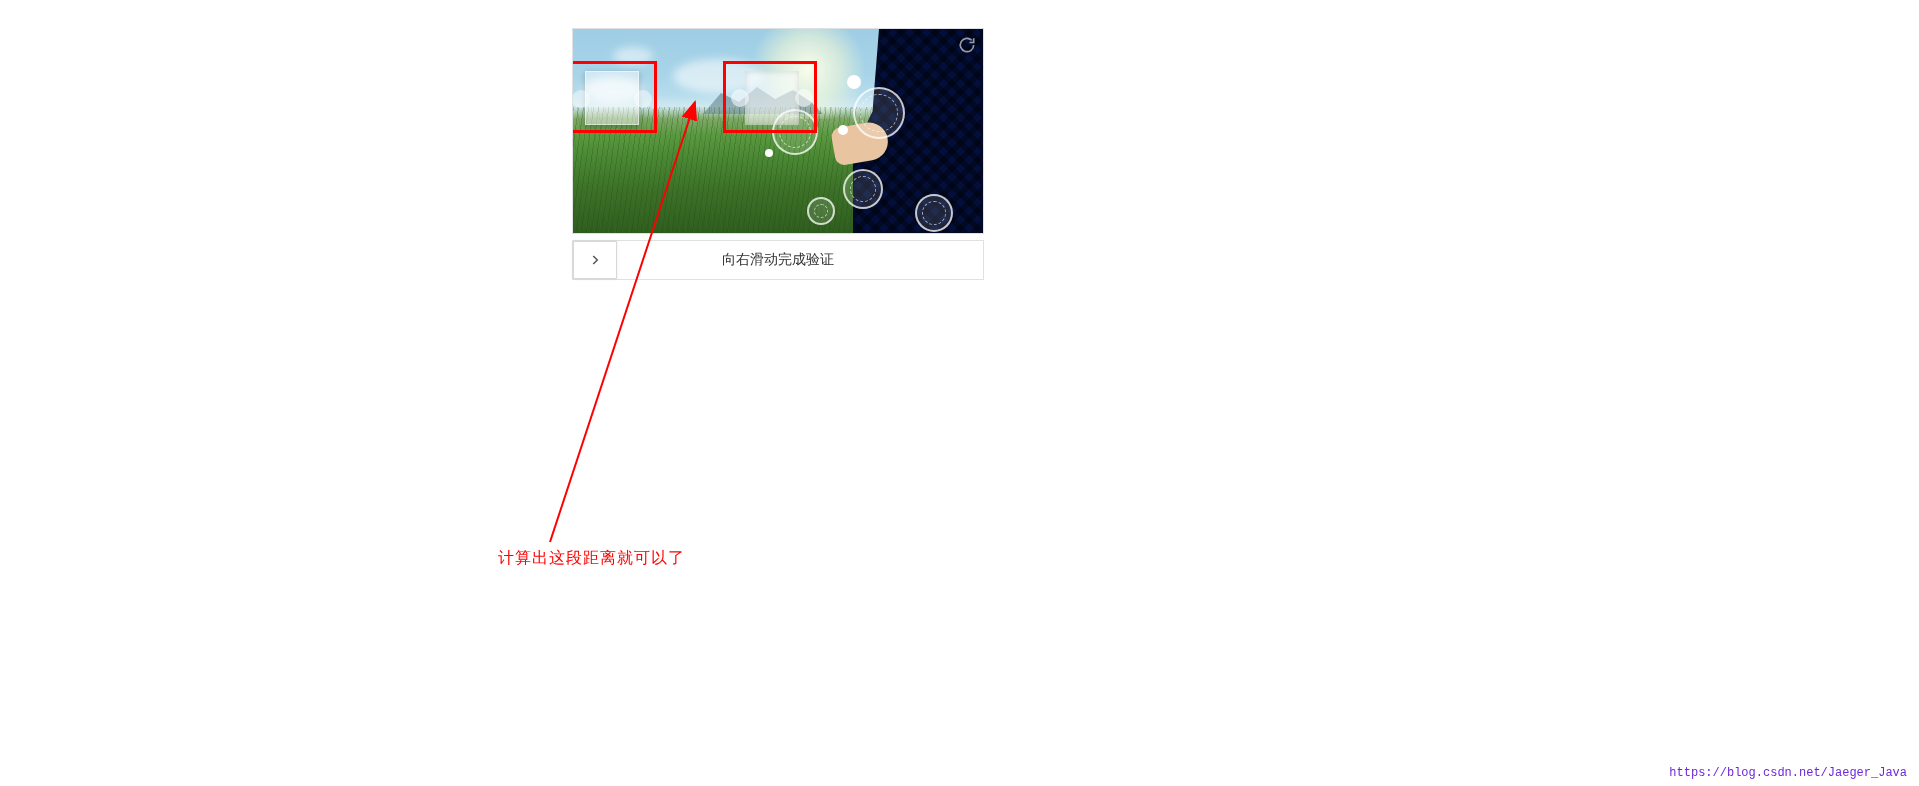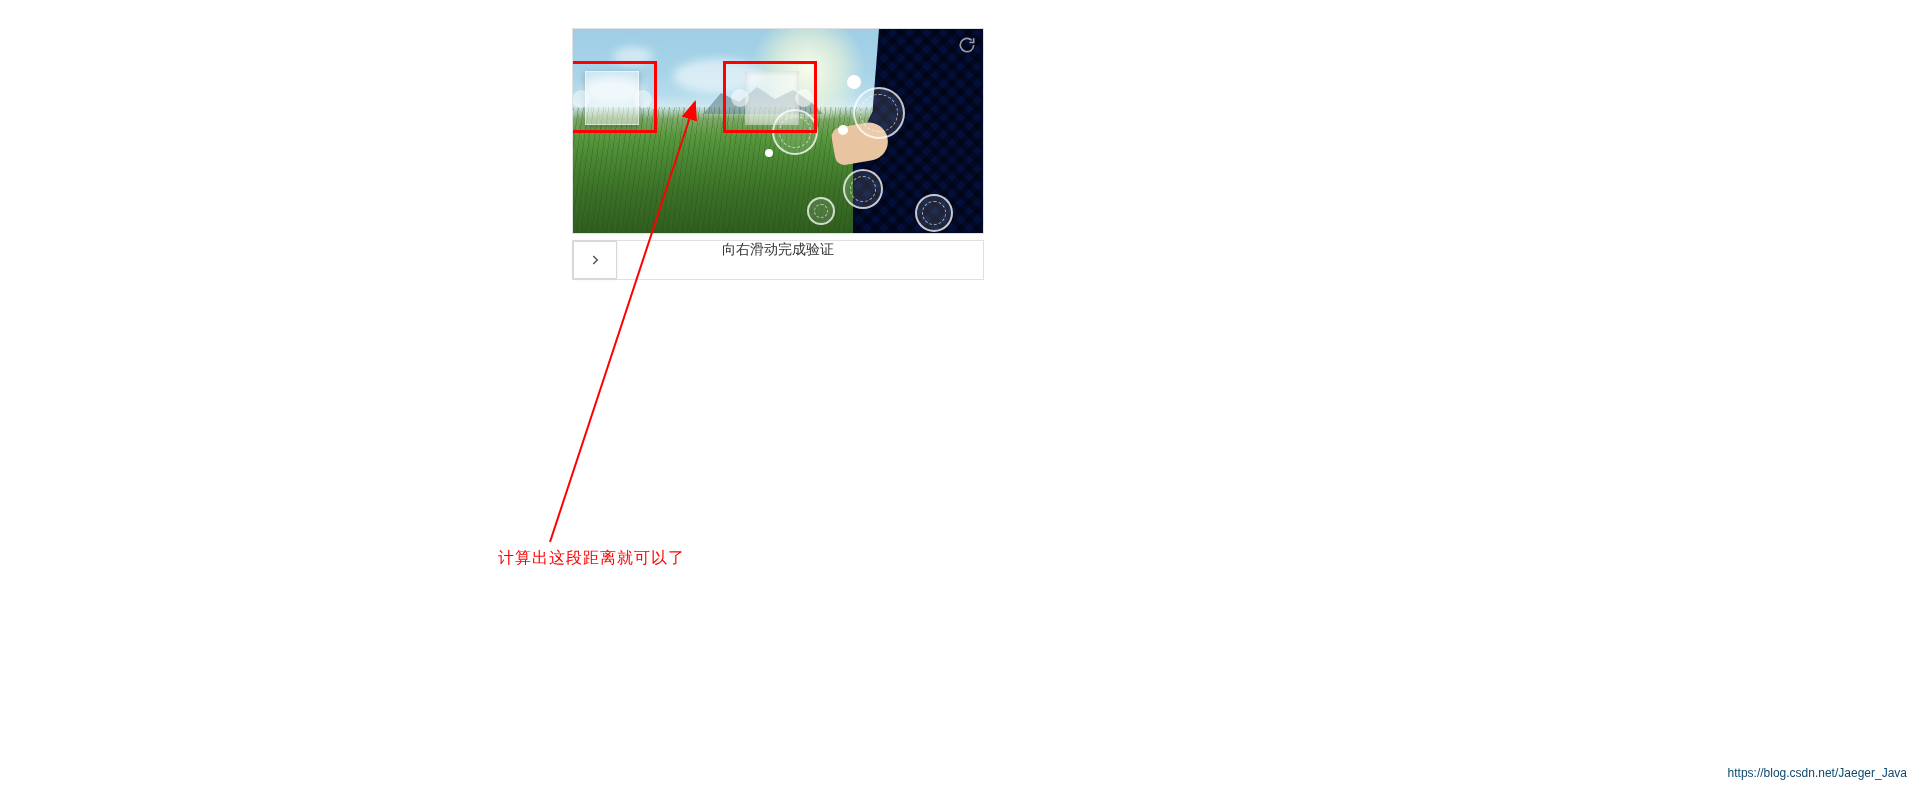--- a/index.html
+++ b/index.html
@@ -239,20 +239,21 @@
 
     
     .slider-track {
       margin-top: 6px;
       width: 412px;
       height: 40px;
       border: 1px solid #e0e0e0;
       background: #fff;
       position: relative;
       display: flex;
+      align-items: center;
       justify-content: center;
     }
 
     .slider-handle {
       position: absolute;
       left: 0;
       top: 0;
       width: 44px;
       height: 38px;
       border: 1px solid #d8d8d8;
@@ -293,22 +294,22 @@
       font-family: "Microsoft YaHei", sans-serif;
       letter-spacing: 1px;
     }
 
     
     .watermark {
       position: absolute;
       right: 12px;
       bottom: 6px;
       font-size: 12px;
-      color: #0c4a6e;
-      font-family: Liberation Sans, sans-serif;
+      color: #6d28d9;
+      font-family: Liberation Mono, monospace;
     }
   </style>
 </head>
 <body>
 
 <div class="captcha-container">
 
   <div class="captcha-image-wrap">
     <div class="captcha-image">
       <div class="sun"></div>

